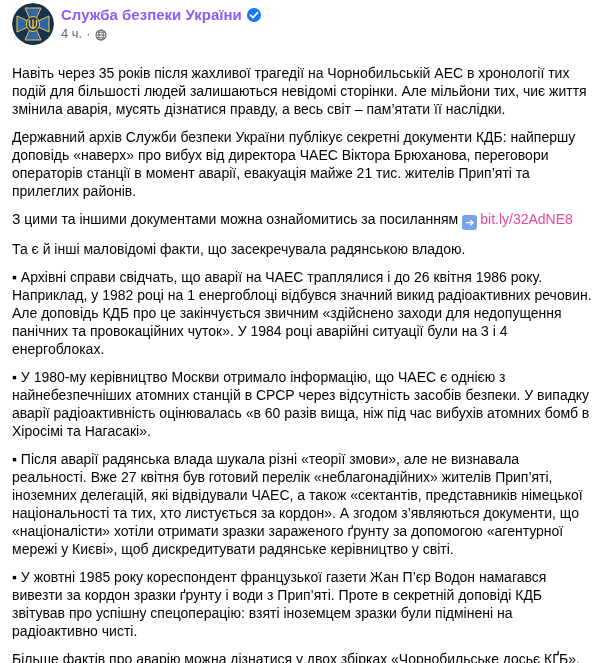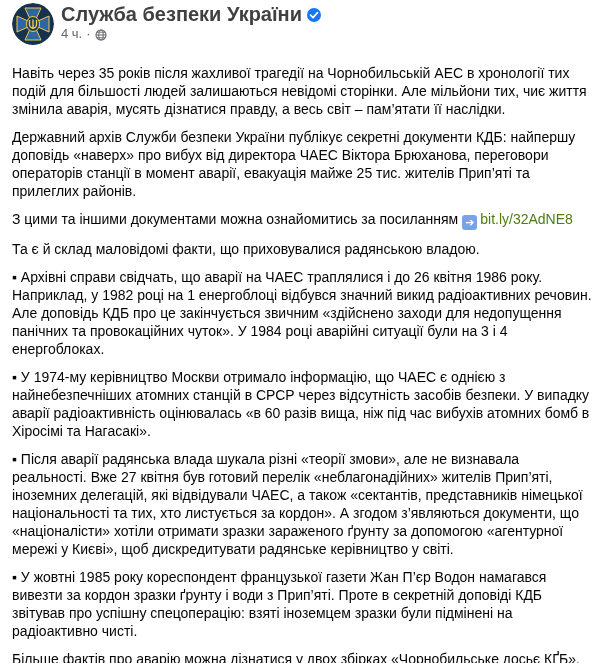--- a/index.html
+++ b/index.html
@@ -23,23 +23,23 @@
   .avatar {
     width: 42px; height: 42px;
     border-radius: 50%;
     overflow: hidden;
     flex: 0 0 42px;
     cursor: pointer;
   }
   .header-text { margin-left: 7px; padding-top: 2px; }
   .name-row { display: flex; align-items: center; gap: 5px; }
   .page-name {
-    font-size: 20px;
+    font-size: 15px;
     font-weight: 700;
-    color: #404040;
+    color: #8b5cf6;
     line-height: 19px;
     cursor: pointer;
   }
   .verified { width: 14px; height: 14px; display: inline-block; }
   .meta-row {
     display: flex; align-items: center; gap: 4px;
     font-size: 13px;
     color: #65676b;
     line-height: 17px;
     margin-top: 1px;
@@ -59,21 +59,21 @@
     border-radius: 3px;
     color: #ffffff;
     font-size: 11px;
     font-weight: 700;
     align-items: center;
     justify-content: center;
     vertical-align: -2px;
     margin: 0 3px 0 4px;
   }
   a.ext-link {
-    color: #4d7c0f;
+    color: #ec4899;
     text-decoration: none;
     cursor: pointer;
   }
 </style>
 </head>
 <body>
 
 <div class="post">
 
   <div class="header">
@@ -114,27 +114,27 @@
             <line x1="1.8" y1="3.2" x2="10.2" y2="3.2" stroke="#65676b" stroke-width="0.9"></line>
             <line x1="1.8" y1="8.8" x2="10.2" y2="8.8" stroke="#65676b" stroke-width="0.9"></line>
           </svg>
         </span>
       </div>
     </div>
   </div>
 
   <div class="content">
     <div class="para">Навіть через 35 років після жахливої трагедії на Чорнобильській АЕС в хронології тих подій для більшості людей залишаються невідомі сторінки. Але мільйони тих, чиє життя змінила аварія, мусять дізнатися правду, а весь світ – пам’ятати її наслідки.</div>
-    <div class="para">Державний архів Служби безпеки України публікує секретні документи КДБ: найпершу доповідь «наверх» про вибух від директора ЧАЕС Віктора Брюханова, переговори операторів станції в момент аварії, евакуація майже 25 тис. жителів Прип’яті та прилеглих районів.</div>
+    <div class="para">Державний архів Служби безпеки України публікує секретні документи КДБ: найпершу доповідь «наверх» про вибух від директора ЧАЕС Віктора Брюханова, переговори операторів станції в момент аварії, евакуація майже 21 тис. жителів Прип’яті та прилеглих районів.</div>
 
     <div class="para">
       <span class="link-line">З цими та іншими документами можна ознайомитись за посиланням</span><span class="link-arrow">➔</span><a class="ext-link">bit.ly/32AdNE8</a>
     </div>
 
-    <div class="para">Та є й склад маловідомі факти, що приховувалися радянською владою.</div>
+    <div class="para">Та є й інші маловідомі факти, що засекречувала радянською владою.</div>
     <div class="para">▪ Архівні справи свідчать, що аварії на ЧАЕС траплялися і до 26 квітня 1986 року. Наприклад, у 1982 році на 1 енергоблоці відбувся значний викид радіоактивних речовин. Але доповідь КДБ про це закінчується звичним «здійснено заходи для недопущення панічних та провокаційних чуток». У 1984 році аварійні ситуації були на 3 і 4 енергоблоках.</div>
-    <div class="para">▪ У 1974-му керівництво Москви отримало інформацію, що ЧАЕС є однією з найнебезпечніших атомних станцій в СРСР через відсутність засобів безпеки. У випадку аварії радіоактивність оцінювалась «в 60 разів вища, ніж під час вибухів атомних бомб в Хіросімі та Нагасакі».</div>
+    <div class="para">▪ У 1980-му керівництво Москви отримало інформацію, що ЧАЕС є однією з найнебезпечніших атомних станцій в СРСР через відсутність засобів безпеки. У випадку аварії радіоактивність оцінювалась «в 60 разів вища, ніж під час вибухів атомних бомб в Хіросімі та Нагасакі».</div>
     <div class="para">▪ Після аварії радянська влада шукала різні «теорії змови», але не визнавала реальності. Вже 27 квітня був готовий перелік «неблагонадійних» жителів Прип’яті, іноземних делегацій, які відвідували ЧАЕС, а також «сектантів, представників німецької національності та тих, хто листується за кордон». А згодом з’являються документи, що «націоналісти» хотіли отримати зразки зараженого ґрунту за допомогою «агентурної мережі у Києві», щоб дискредитувати радянське керівництво у світі.</div>
     <div class="para">▪ У жовтні 1985 року кореспондент французької газети Жан П’єр Водон намагався вивезти за кордон зразки ґрунту і води з Прип’яті. Проте в секретній доповіді КДБ звітував про успішну спецоперацію: взяті іноземцем зразки були підмінені на радіоактивно чисті.</div>
     <div class="para">Більше фактів про аварію можна дізнатися у двох збірках «Чорнобильське досьє КҐБ», підготованих Архівом СБУ та Українським інститутом національної пам’яті. Вони розміщені у вільному доступі за посиланнями:</div>
   </div>
 
 </div>
 
 </body></html>

